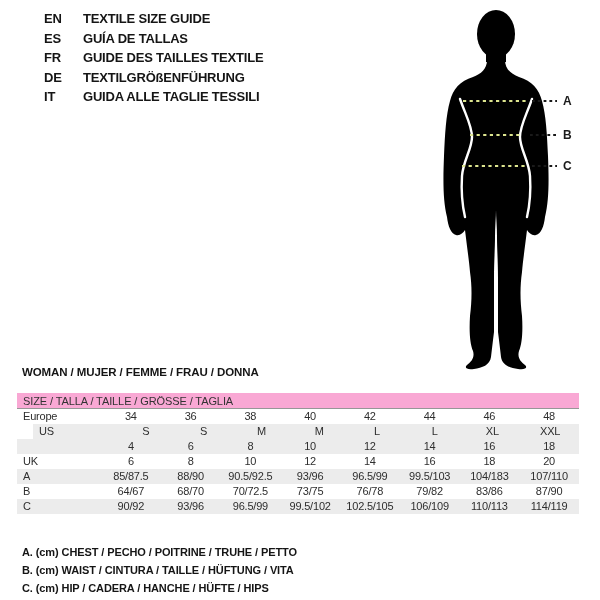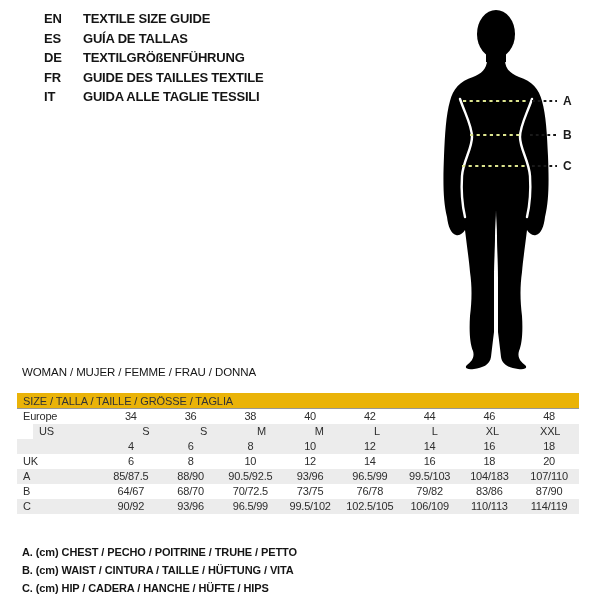--- a/index.html
+++ b/index.html
@@ -13,21 +13,21 @@
   
   .lang-block { position:absolute; left:22px; top:9px;margin-left:22px; }
   .lang-row { display:flex; line-height:19.5px; font-size:13px; font-weight:bold; letter-spacing:-0.2px; color:#151515; }
   .lang-code { width:39px; }
 
   
   .figure-wrap { position:absolute; left:430px; top:4px; width:170px; height:368px; }
   .marker-label { font-family:"Liberation Sans", sans-serif; font-size:12px; font-weight:600; }
 
   
-  .section-title { position:absolute; left:22px; top:366px; font-size:11.5px; font-weight:normal; letter-spacing:-0.1px; color:#151515; }
+  .section-title { position:absolute; left:22px; top:366px; font-size:11.5px; font-weight:bold; letter-spacing:-0.1px; color:#151515; }
 
   
   .size-table { position:absolute; left:17px; top:393px; width:562px; }
   .table-header {
     background:#c6c6c6; border-bottom:1px solid #979797;
     height:16px; line-height:16px; padding-left:6px;
     font-size:11px; color:#333333; letter-spacing:-0.1px;
   }
   .trow { display:grid; grid-template-columns:84px repeat(8, 1fr); height:15px; line-height:15px; font-size:11px; color:#2e2e2e; }
   .trow.striped { background:#ececec; }
@@ -46,26 +46,26 @@
   <div class="lang-block">
       <div class="lang-row">
         <span class="lang-code">EN</span>
         <span class="lang-label">TEXTILE SIZE GUIDE</span>
       </div>
       <div class="lang-row">
         <span class="lang-code">ES</span>
         <span class="lang-label">GUÍA DE TALLAS</span>
       </div>
       <div class="lang-row">
+        <span class="lang-code">FR</span>
+        <span class="lang-label">GUIDE DES TAILLES TEXTILE</span>
+      </div>
+      <div class="lang-row">
         <span class="lang-code">DE</span>
         <span class="lang-label">TEXTILGRÖßENFÜHRUNG</span>
-      </div>
-      <div class="lang-row">
-        <span class="lang-code">FR</span>
-        <span class="lang-label">GUIDE DES TAILLES TEXTILE</span>
       </div>
       <div class="lang-row">
         <span class="lang-code">IT</span>
         <span class="lang-label">GUIDA ALLE TAGLIE TESSILI</span>
       </div>
     </div>
 
   <div class="figure-wrap">
     <svg width="170" height="368" viewBox="0 0 170 368">
 
@@ -122,21 +122,21 @@
 
       <text class="marker-label sil-label" x="133" y="101" fill="#1a1a1a">A</text>
       <text class="marker-label sil-label" x="133" y="135" fill="#1a1a1a">B</text>
       <text class="marker-label sil-label" x="133" y="166" fill="#1a1a1a">C</text>
     </svg>
   </div>
 
   <div class="section-title">WOMAN / MUJER / FEMME / FRAU / DONNA</div>
 
   <div class="size-table">
-    <div class="table-header" style="background: #eab308;">SIZE / TALLA / TAILLE / GRÖSSE / TAGLIA</div>
+    <div class="table-header" style="background: #f9a8d4;">SIZE / TALLA / TAILLE / GRÖSSE / TAGLIA</div>
     <div>
         <div class="trow">
           <div class="tcell label">Europe</div>
           <div class="tcell">34</div>
           <div class="tcell">36</div>
           <div class="tcell">38</div>
           <div class="tcell">40</div>
           <div class="tcell">42</div>
           <div class="tcell">44</div>
           <div class="tcell">46</div>

